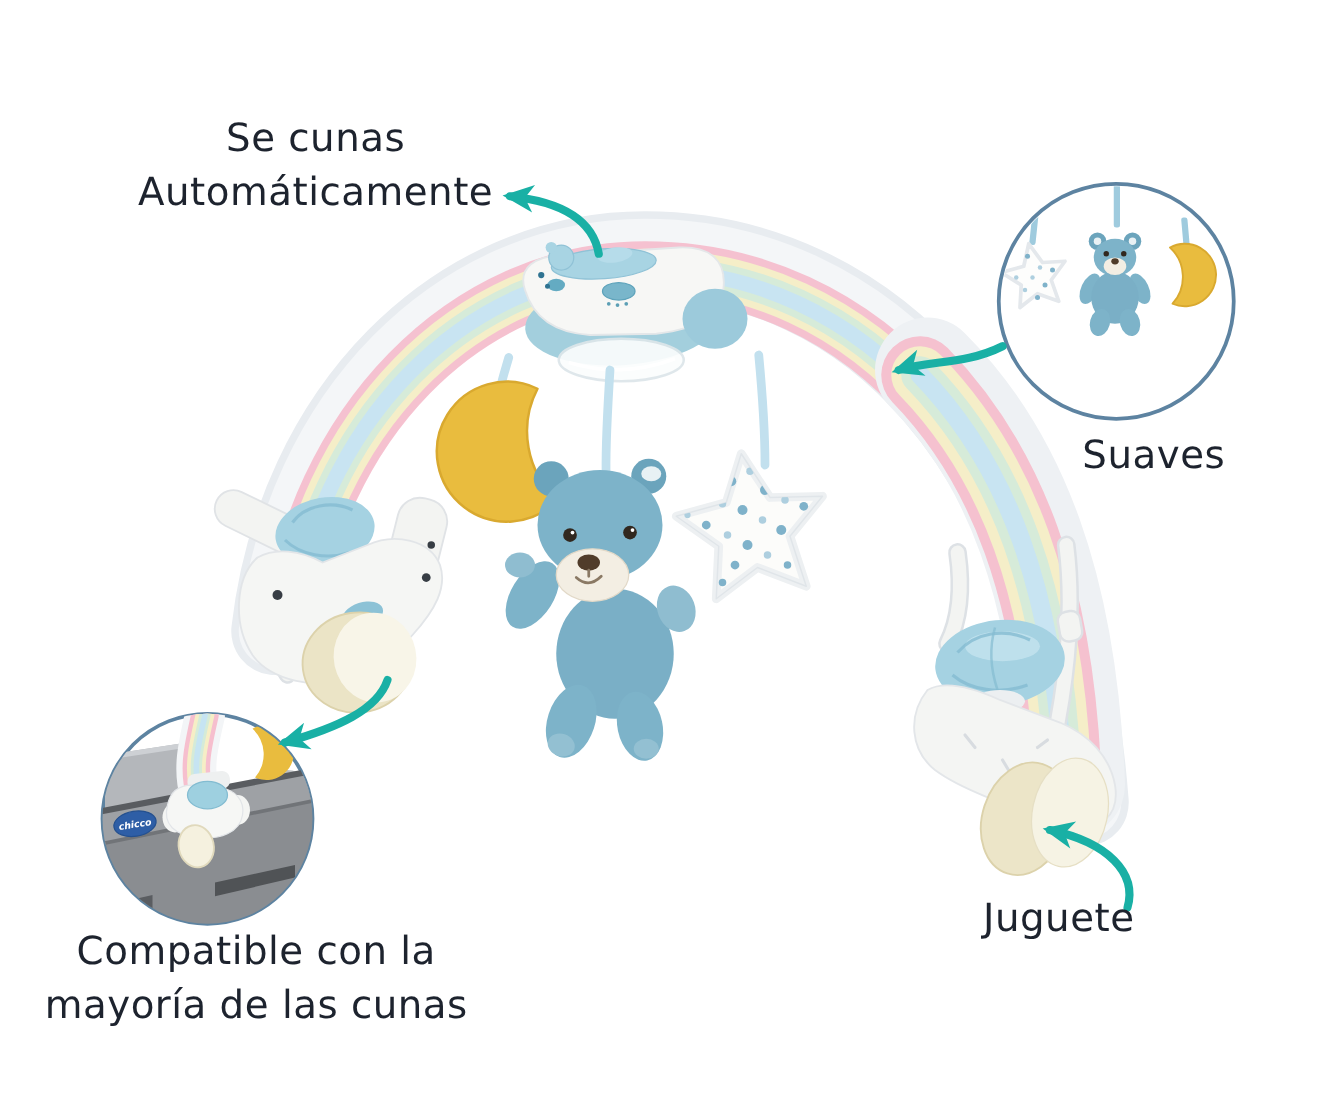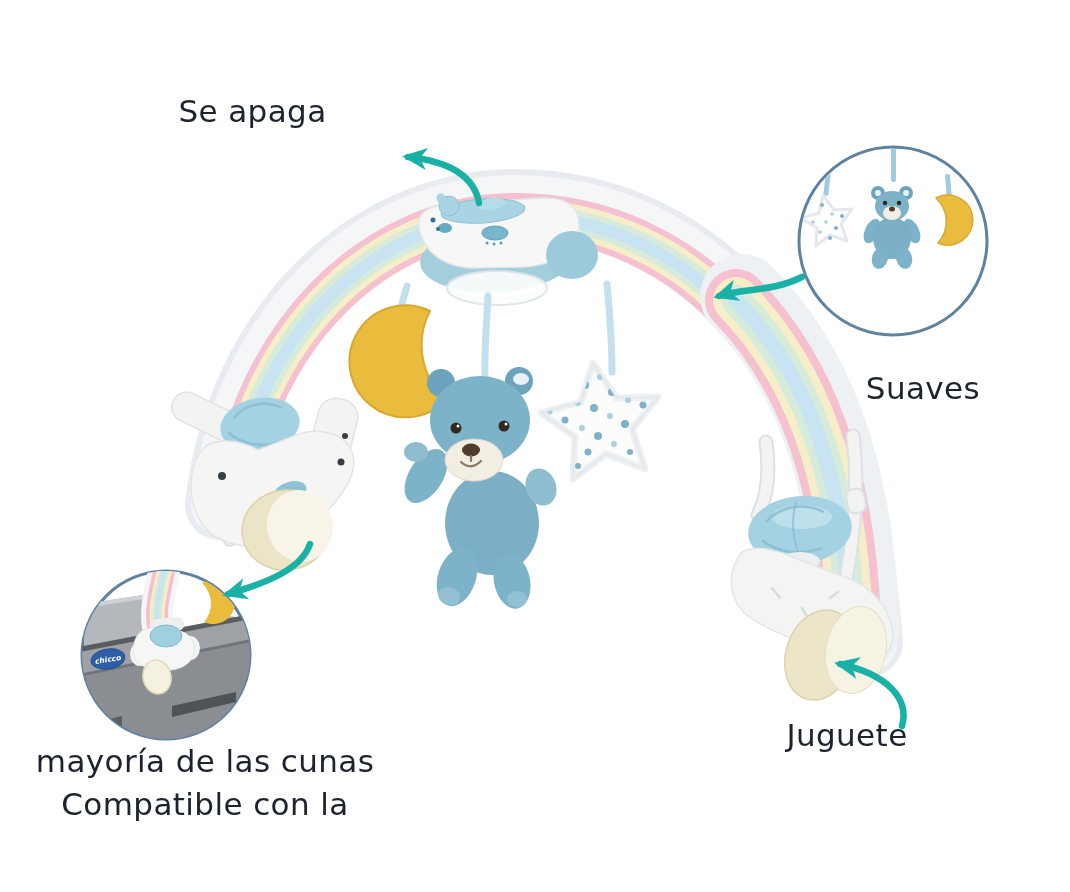--- a/index.html
+++ b/index.html
@@ -3,21 +3,21 @@
 <meta charset="utf-8">
 <style>
   html,body{margin:0;padding:0;background:#ffffff;}
   .stage{position:relative;width:1070px;height:892px;background:#fff;overflow:hidden;
          font-family:"DejaVu Sans","Liberation Sans",sans-serif;}
   .scene{position:absolute;left:0;top:0;}
   .ann{position:absolute;text-align:center;color:#1d232e;font-size:31px;line-height:43px;
        font-weight:500;letter-spacing:.4px;}
   .ann div{white-space:nowrap;}
   .ann-auto{left:55px;top:90px;width:395px;}
-  .ann-plush{left:813px;top:343px;width:220px;margin-top:24px;}
+  .ann-plush{left:813px;top:343px;width:220px;}
   .ann-compatible{left:10px;top:740px;width:390px;}
   .ann-toy{left:737px;top:714px;width:220px;}
 </style>
 </head>
 <body>
 
 <div class="stage">
 
 <svg class="scene" width="1070" height="892" viewBox="0 0 1070 892">
   <defs>
@@ -268,26 +268,27 @@
 
   <g fill="none" stroke="#19b0a5" stroke-width="6.5" stroke-linecap="round">
     <path d="M 479 203 C 475 180 455 162 408 157" marker-end="url(#arr)"></path>
     <path d="M 802 277 C 772 292 744 288 719 296" marker-end="url(#arr)"></path>
     <path d="M 310 544 C 302 568 270 582 228 594" marker-end="url(#arr)"></path>
     <path d="M 902 726 C 910 698 886 674 840 664" marker-end="url(#arr)"></path>
   </g>
 </svg>
 
   <div class="ann ann-auto">
-    <div>Se apaga</div>
+    <div>Se cunas</div>
+    <div>Automáticamente</div>
   </div>
   <div class="ann ann-plush">
     <div>Suaves</div>
   </div>
   <div class="ann ann-compatible">
+    <div>Compatible con la</div>
     <div>mayoría de las cunas</div>
-    <div>Compatible con la</div>
   </div>
   <div class="ann ann-toy">
     <div>Juguete</div>
   </div>
 
 </div>
 
 </body></html>

